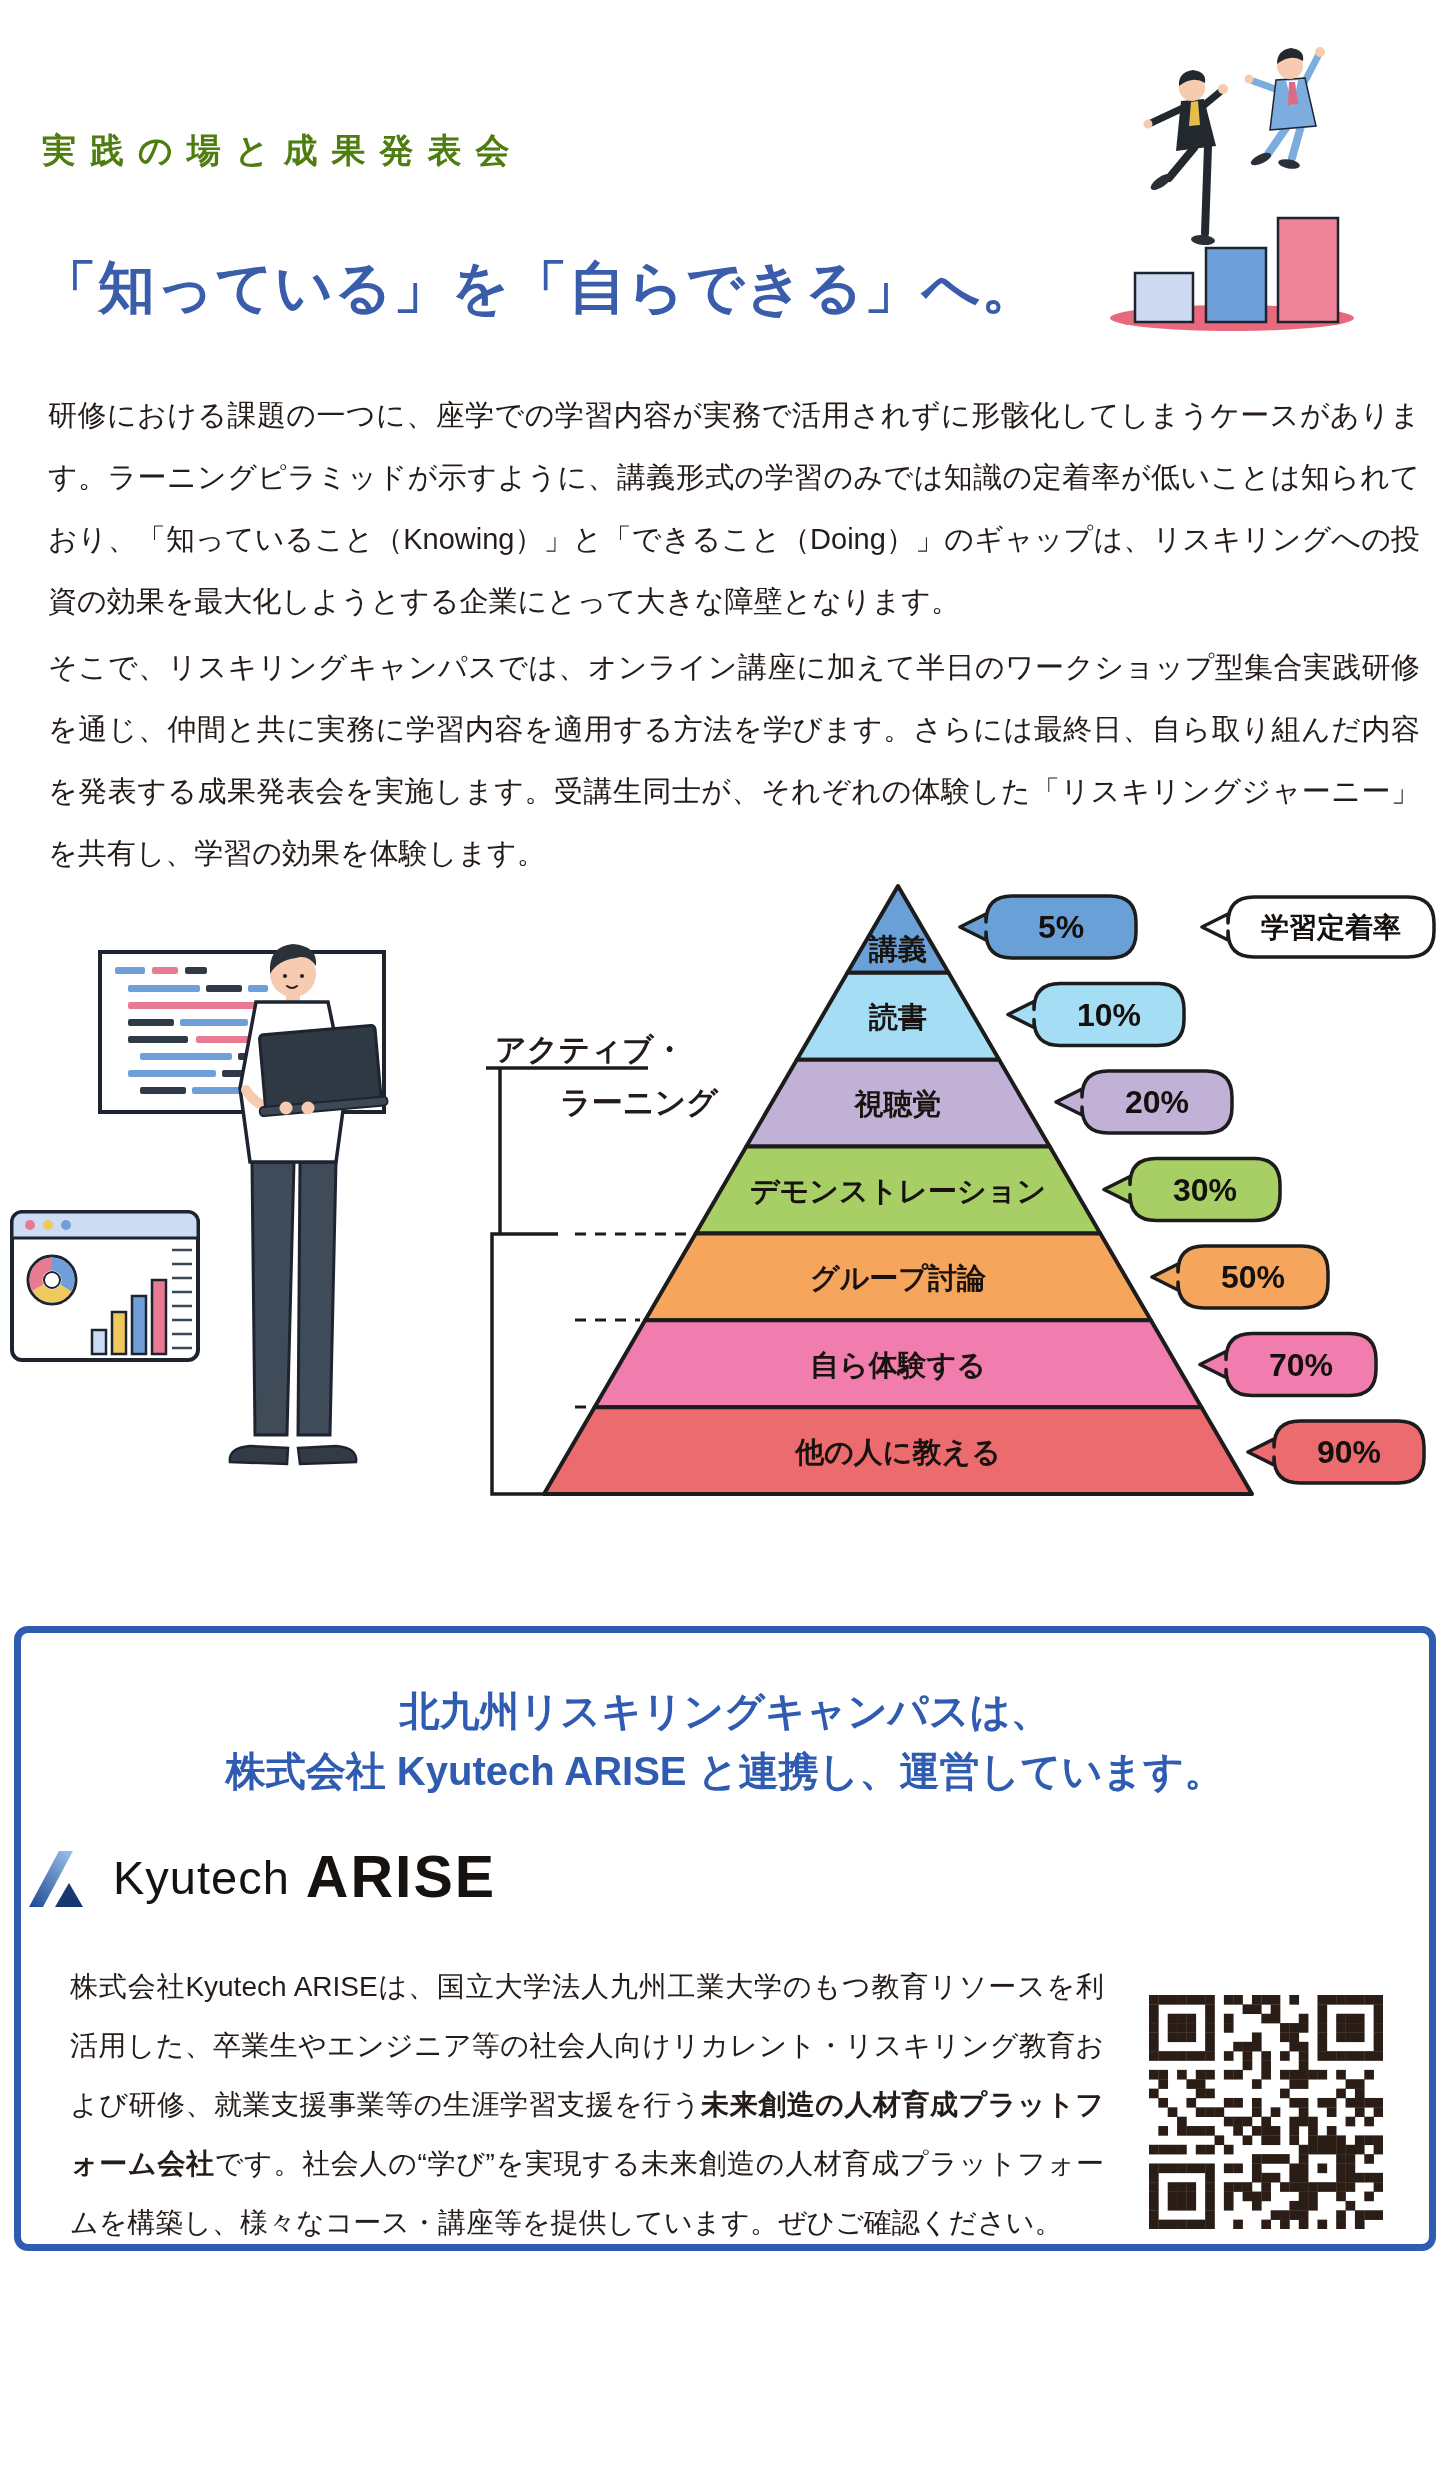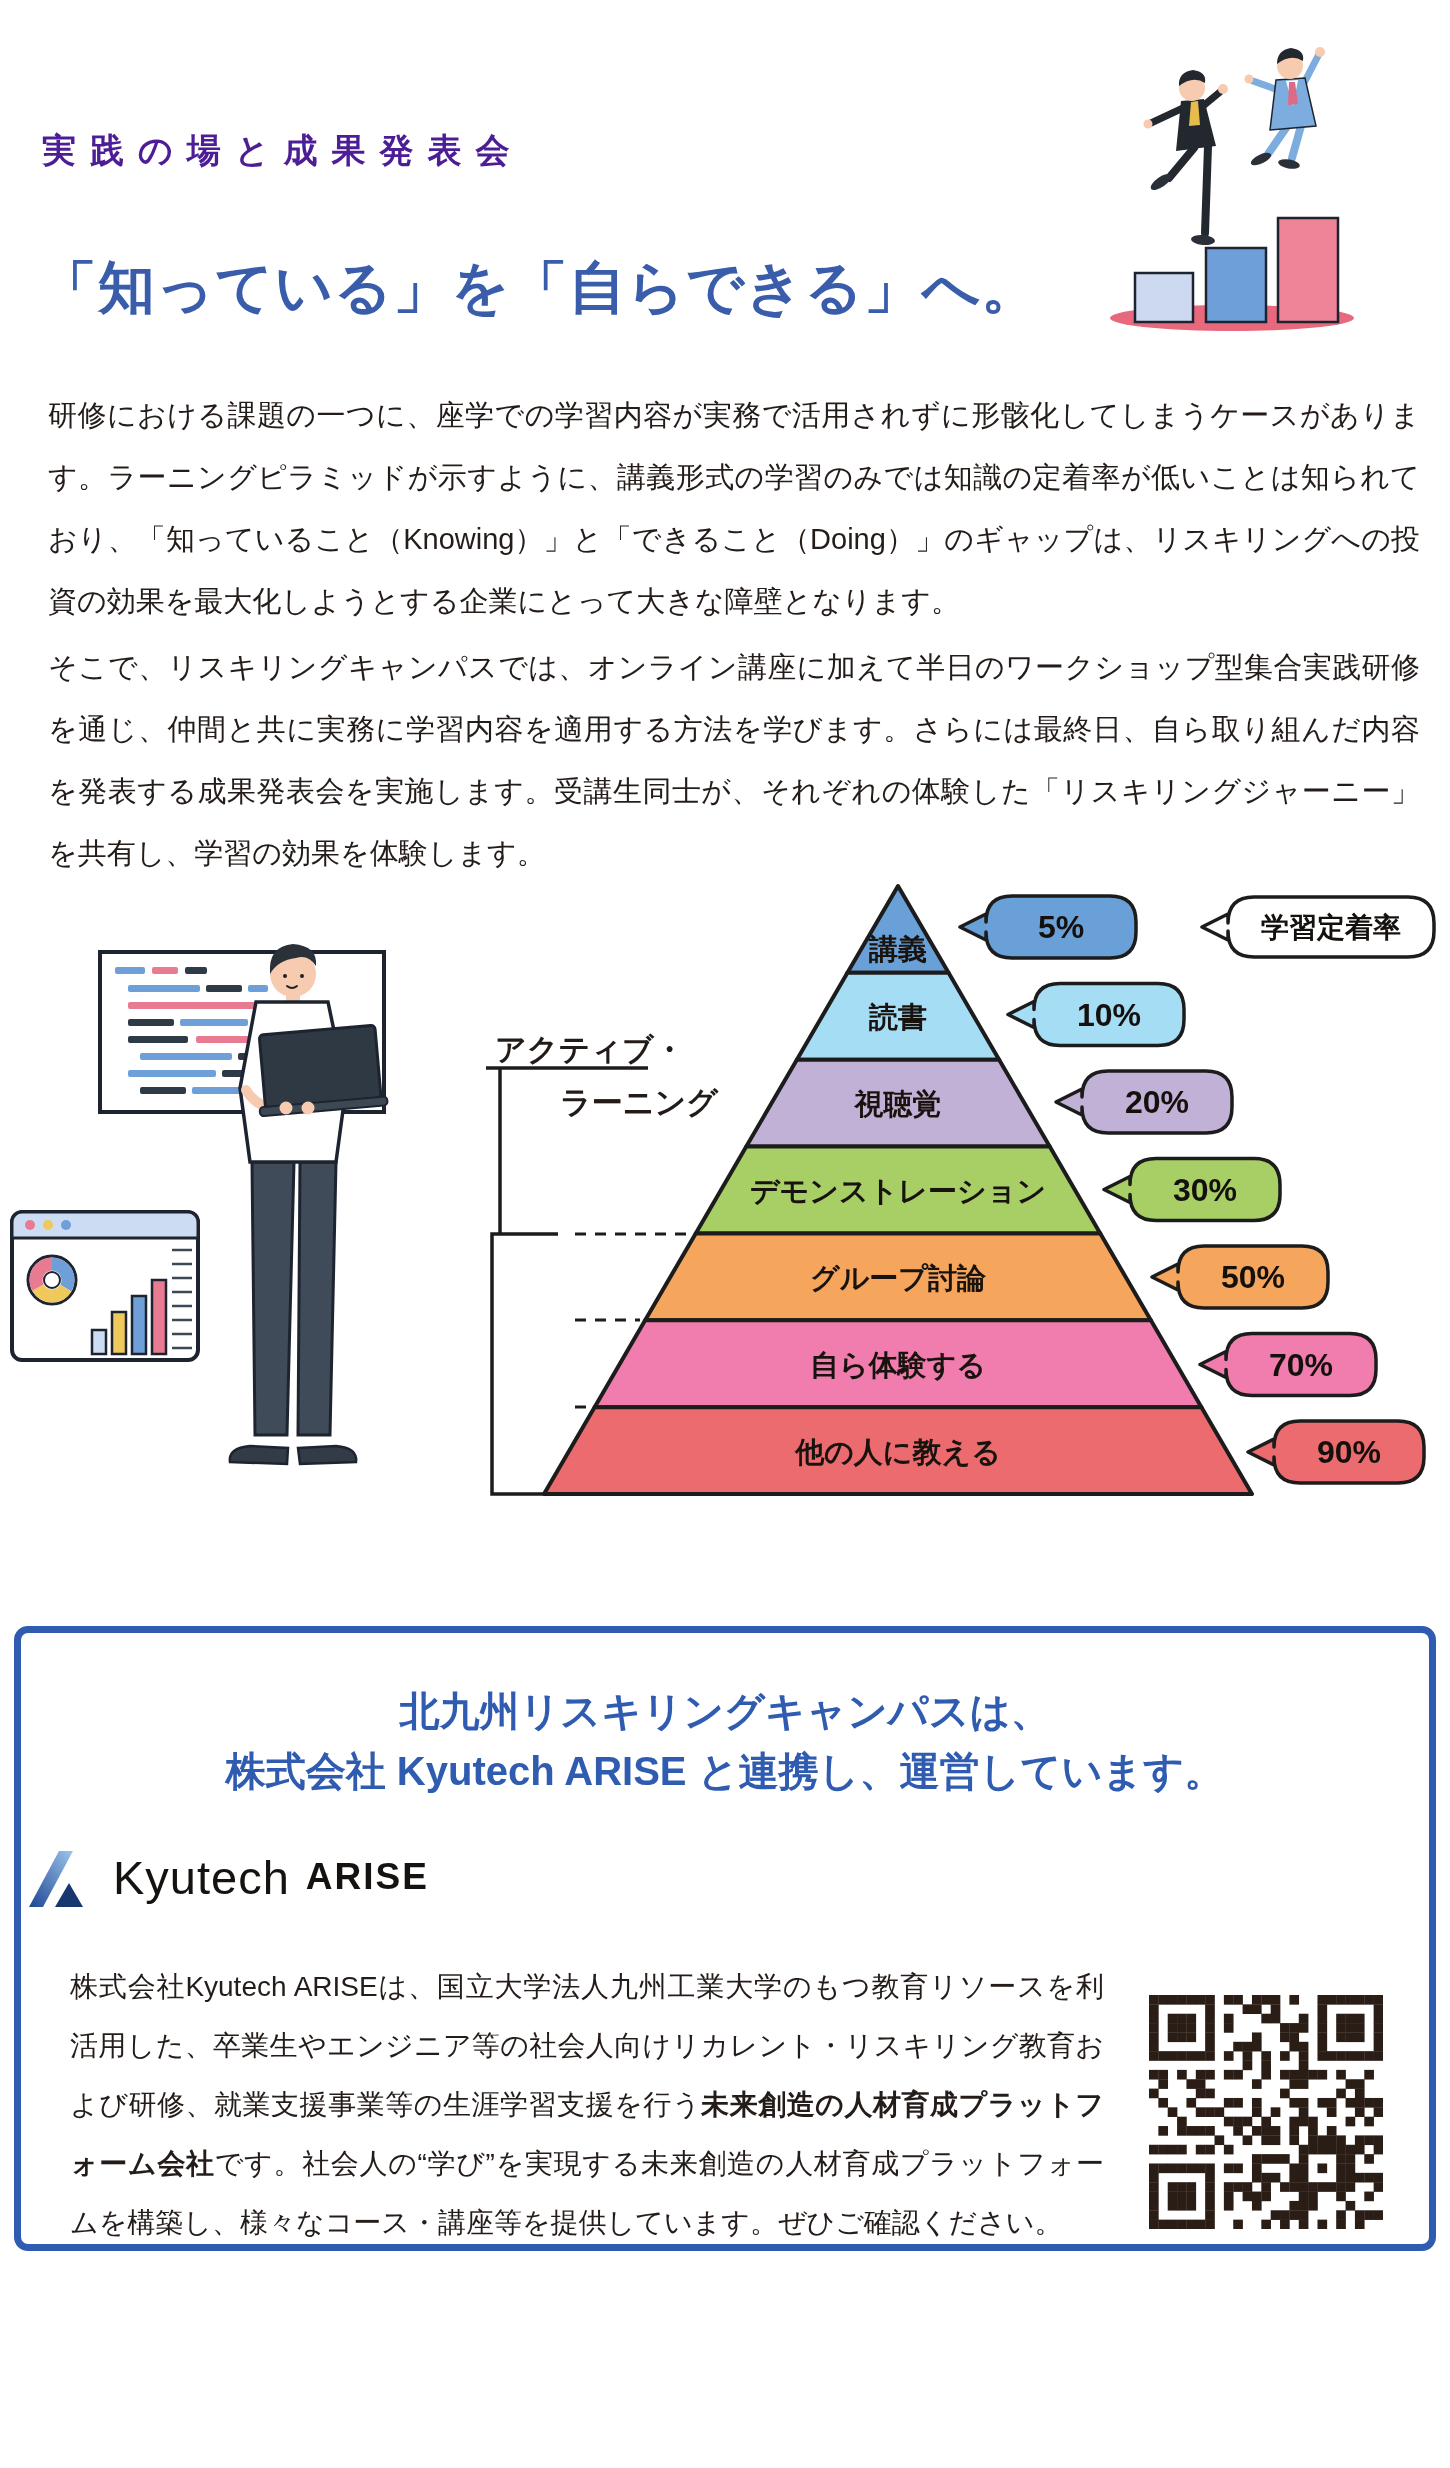--- a/index.html
+++ b/index.html
@@ -1,32 +1,32 @@
 <!DOCTYPE html>
 <html><head>
 <meta charset="utf-8">
 <style>
   html,body{margin:0;padding:0;background:#ffffff;}
   .page{position:relative;width:1450px;height:2468px;background:#ffffff;overflow:hidden;
         font-family:"Liberation Sans","DejaVu Sans",sans-serif;}
   .abs{position:absolute;}
-  .eyebrow{left:42px;top:128px;font-size:34px;font-weight:800;color:#4c1d95;letter-spacing:14px;}
+  .eyebrow{left:42px;top:128px;font-size:34px;font-weight:800;color:#4d7c0f;letter-spacing:14px;}
   .title{left:40px;top:250px;font-size:57px;font-weight:800;color:#3a5dab;letter-spacing:1px;margin:0;}
   .para{left:40px;width:1372px;font-size:29px;line-height:62px;color:#241c19;
         text-align:justify;font-weight:500;margin:8px;}
   .p1{top:376px;}
   .p2{top:628px;}
   .partner-card{left:14px;top:1626px;width:1422px;height:625px;border:7px solid #2f5cb0;
         border-radius:14px;box-sizing:border-box;}
   .card-heading{position:absolute;left:0;right:0;top:48px;text-align:center;color:#2f5cb0;
         font-size:40px;font-weight:800;line-height:60px;}
   .logo-row{position:absolute;left:0;right:0;top:202px;height:84px;display:flex;
         align-items:center;gap:16px;}
   .logo-kyutech{font-size:47px;font-weight:500;color:#15120f;letter-spacing:1px;}
-  .logo-arise{font-size:37px;font-weight:800;color:#15120f;letter-spacing:2px;}
+  .logo-arise{font-size:59px;font-weight:800;color:#15120f;letter-spacing:2px;}
   .card-body{position:absolute;left:49px;top:324px;width:1034px;font-size:28px;line-height:59px;
         text-align:justify;color:#241c19;font-weight:500;margin:0;}
   .card-body b{font-weight:800;}
   svg text{font-family:"Liberation Sans","DejaVu Sans",sans-serif;}
 </style>
 </head>
 <body>
 
 <div class="page">
 

